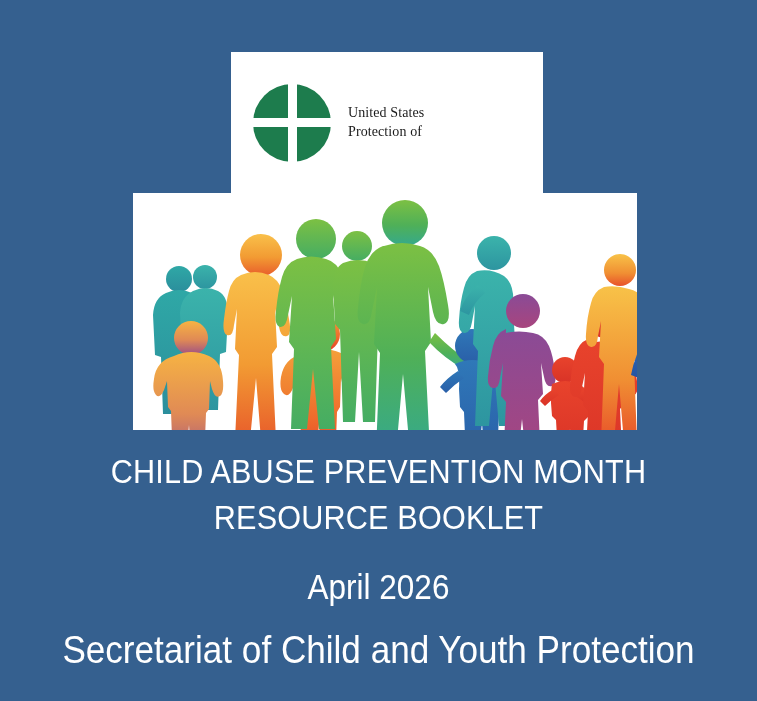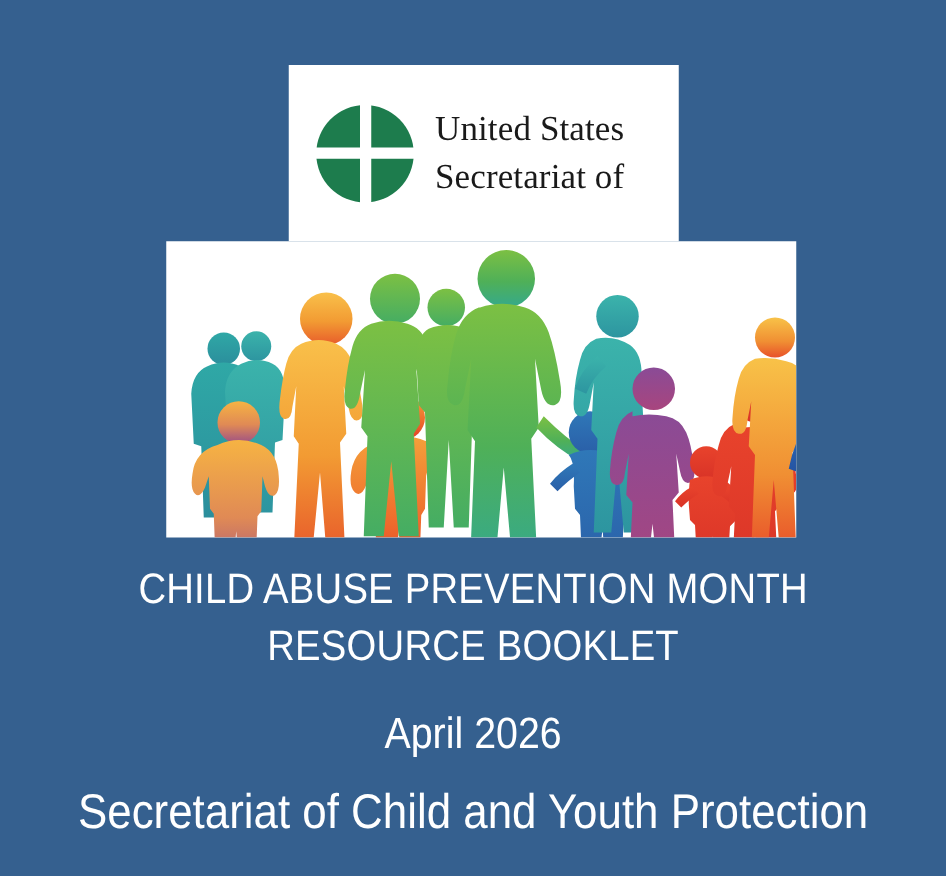--- a/index.html
+++ b/index.html
@@ -66,21 +66,21 @@
     height: 9px;
     width: 84px;
     margin-top: -4.5px;
     background: #ffffff;
   }
 
   .logo-text {
     margin-left: 17px;
     color: #1a1a1a;
     font-family: "Liberation Serif", serif;
-    font-size: 28px;
+    font-size: 14px;
     line-height: 1.33;
     letter-spacing: 0.1px;
     white-space: nowrap;
   }
   .logo-text .ln { display: block; }
 
   .art-panel {
     position: absolute;
     left: 133px;
     top: 193px;
@@ -131,21 +131,21 @@
 <div class="cover">
 
   <div class="logo-panel">
     <div class="logo-mark">
       <div class="disc"></div>
       <div class="bar-v"></div>
       <div class="bar-h"></div>
     </div>
     <div class="logo-text">
       <span class="ln">United States</span>
-      <span class="ln">Secretariat of</span>
+      <span class="ln">Protection of</span>
     </div>
   </div>
 
   <div class="art-panel">
     <svg width="504" height="237" viewBox="0 0 504 237" xmlns="http://www.w3.org/2000/svg">
       <defs>
         <linearGradient id="gTeal" x1="0" y1="0" x2="0" y2="1">
           <stop offset="0%" stop-color="#2fa8a6"></stop>
           <stop offset="100%" stop-color="#2b8e9c"></stop>
         </linearGradient>

